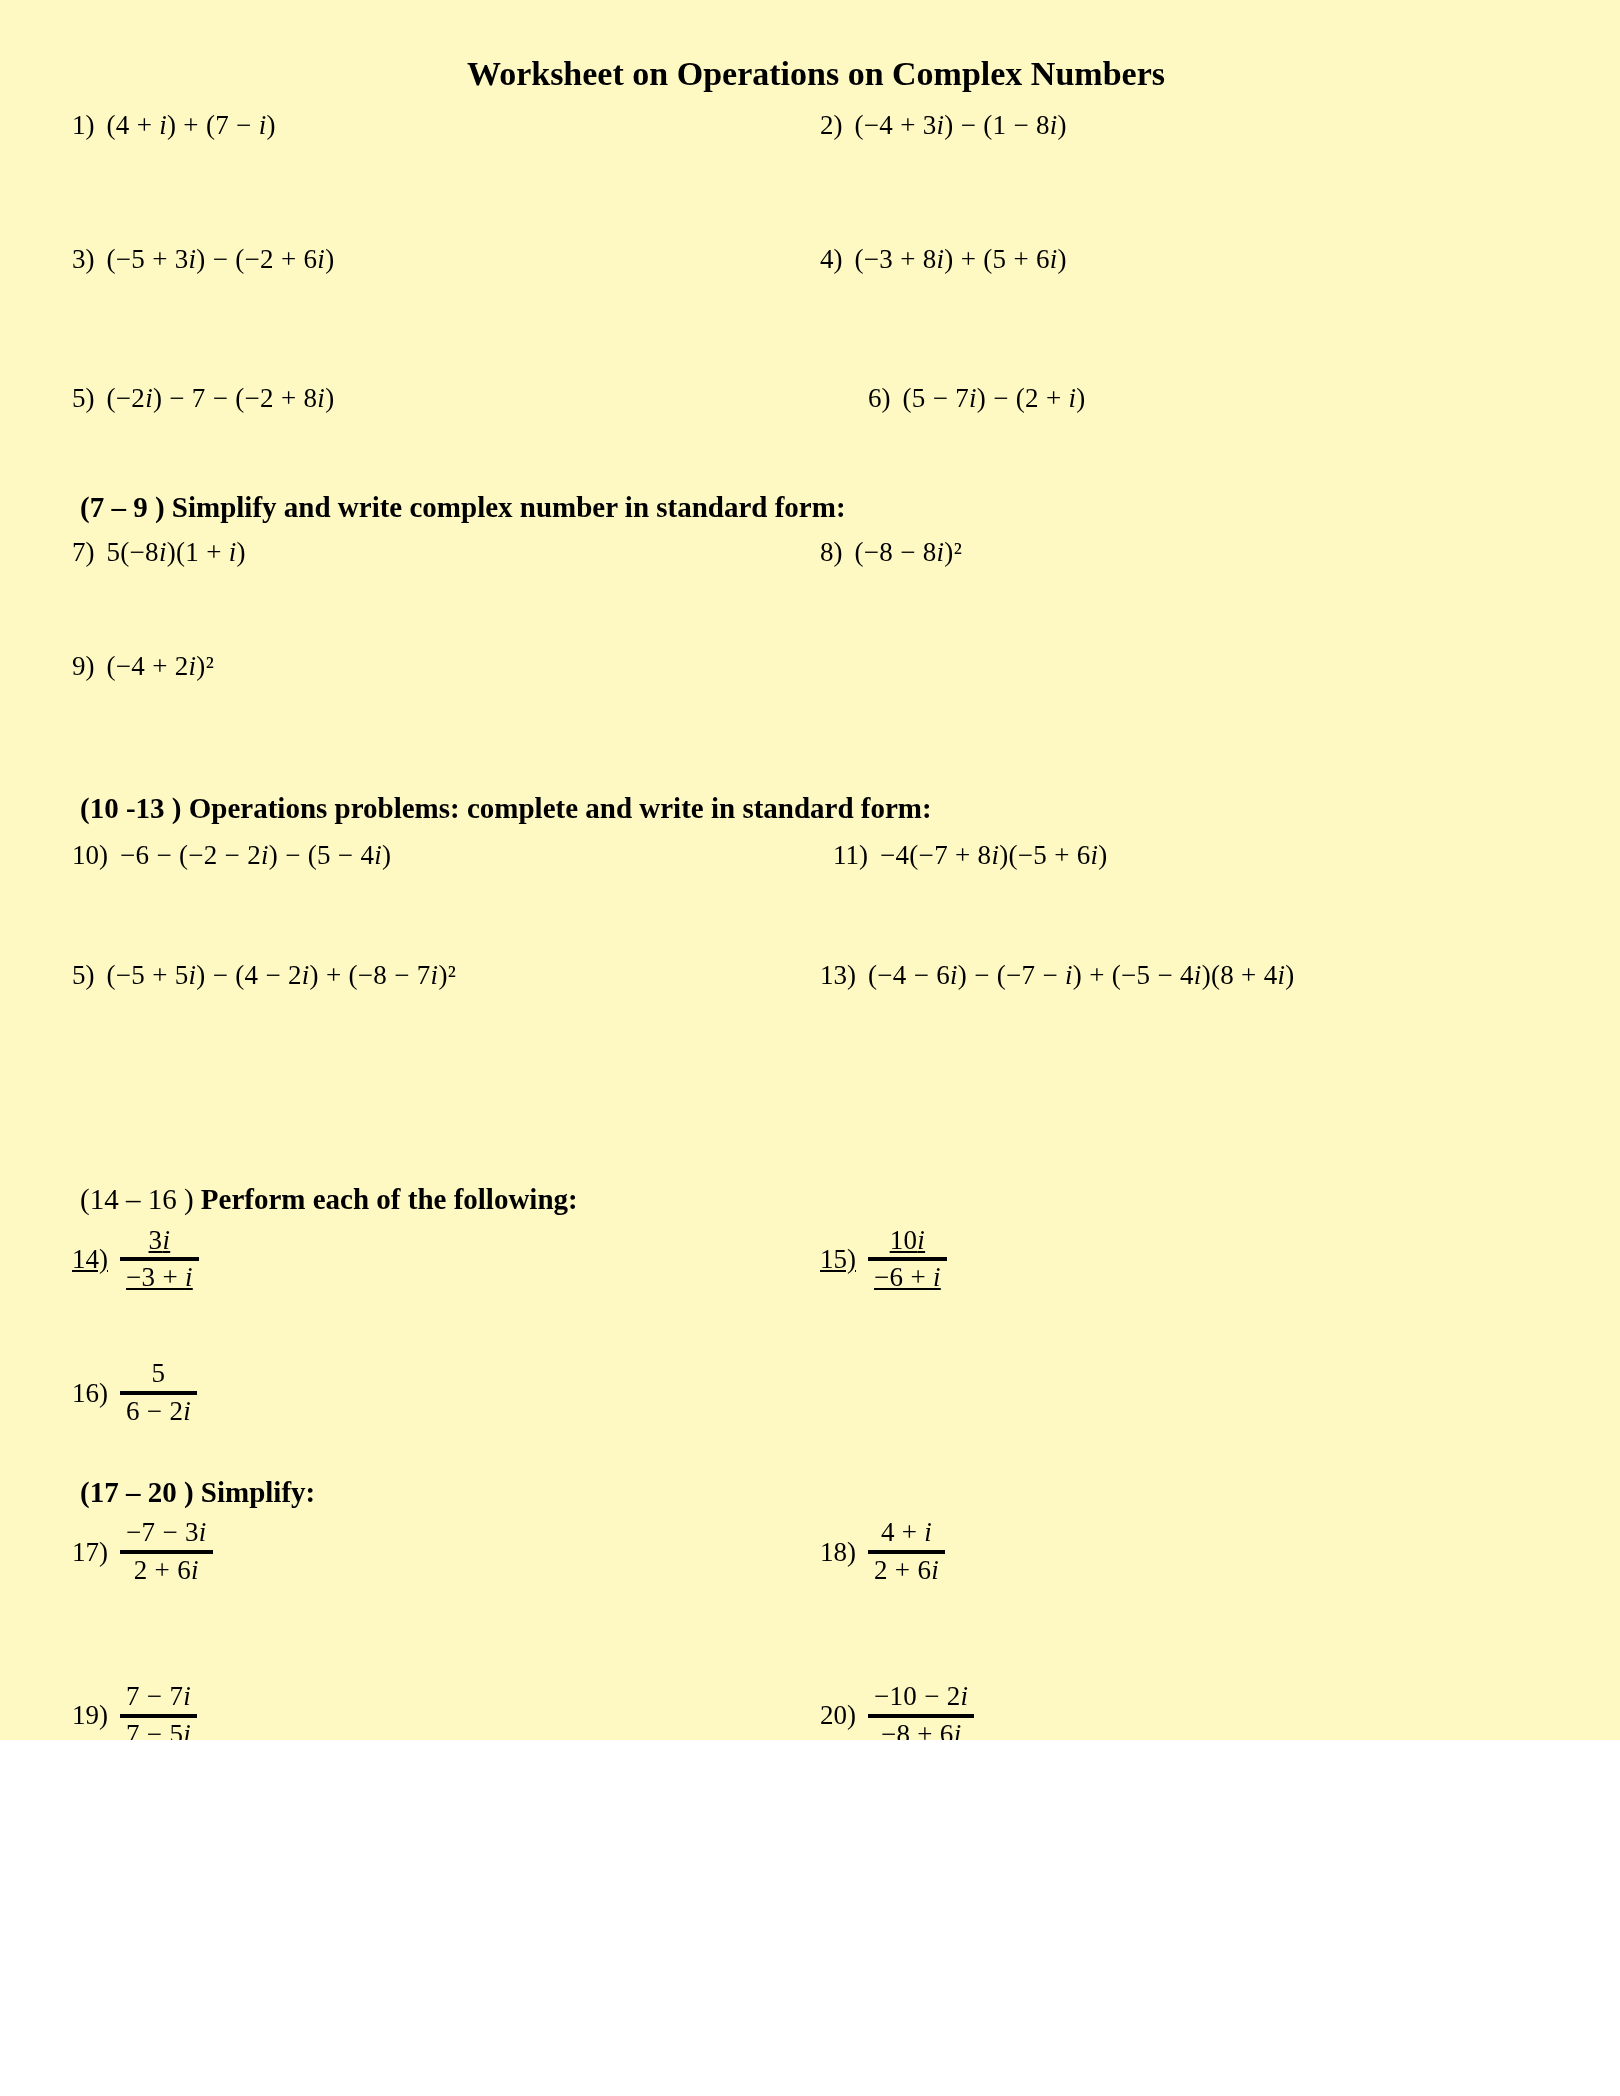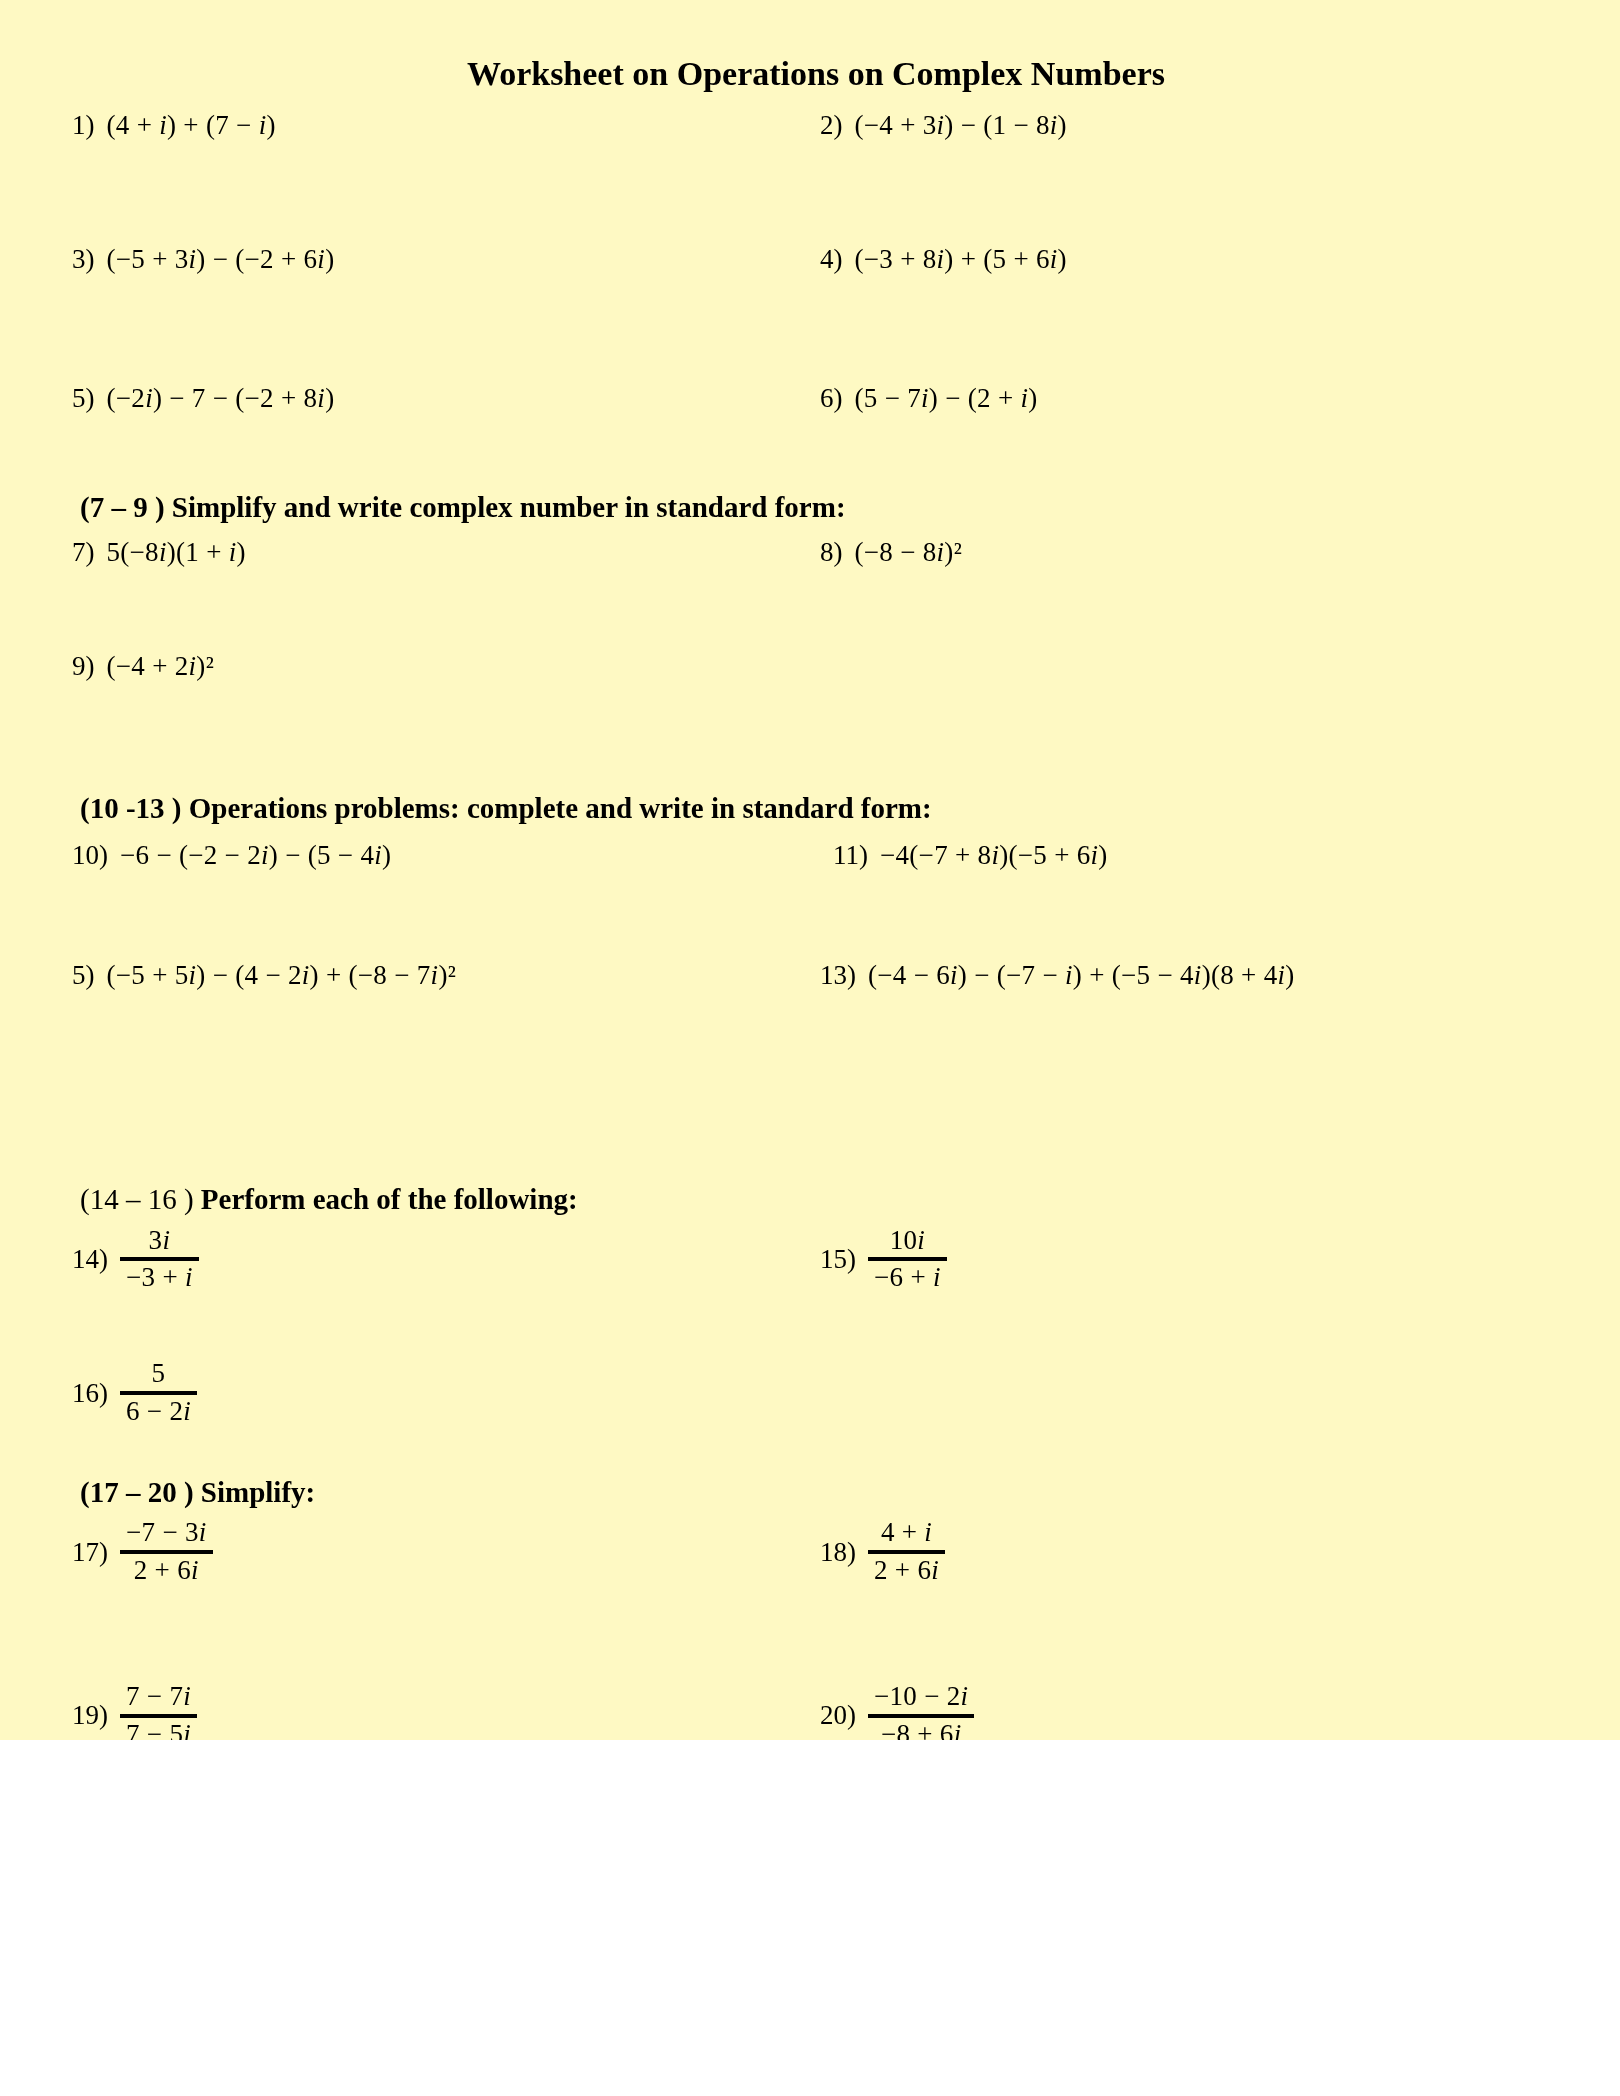--- a/index.html
+++ b/index.html
@@ -51,29 +51,29 @@
     text-align: center;
     vertical-align: middle;
   }
   .num, .den { padding: 0 6px; line-height: 1.25; letter-spacing: 0.3px; }
   .fbar { align-self: stretch; height: 4px; background: #000000; }
 
   
   .m-hdr1  { margin-top: 72px; }
   .m-rowA  { margin-top: 12px; }
   .m-rowB  { margin-top: 98px; }
-  .m-rowC  { margin-top: 102px; }
+  .m-rowC  { margin-top: 102px; gap: 48px; }
   .m-hdr2  { margin-top: 76px; }
   .m-rowD  { margin-top: 10px; }
   .m-rowE  { margin-top: 78px; }
   .m-hdr3  { margin-top: 108px; }
   .m-rowF  { margin-top: 12px; gap: 13px; }
   .m-rowG  { margin-top: 84px; }
   .m-hdr4  { margin-top: 190px; }
-  .m-rowH  { margin-top: 8px; }
+  .m-rowH  { margin-top: 8px; text-decoration: underline; }
   .m-rowI  { margin-top: 62px; }
   .m-hdr5  { margin-top: 48px; }
   .m-rowJ  { margin-top: 8px; }
   .m-rowK  { margin-top: 92px; }
 </style>
 </head>
 <body>
 
 <div class="page">
 

